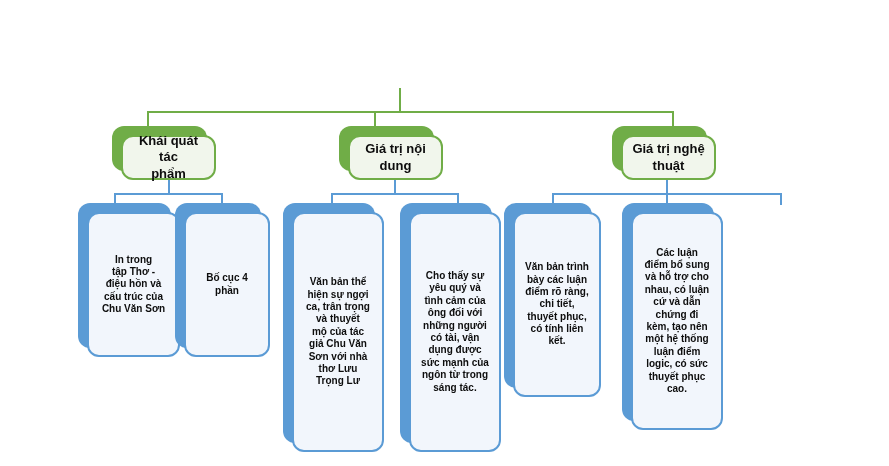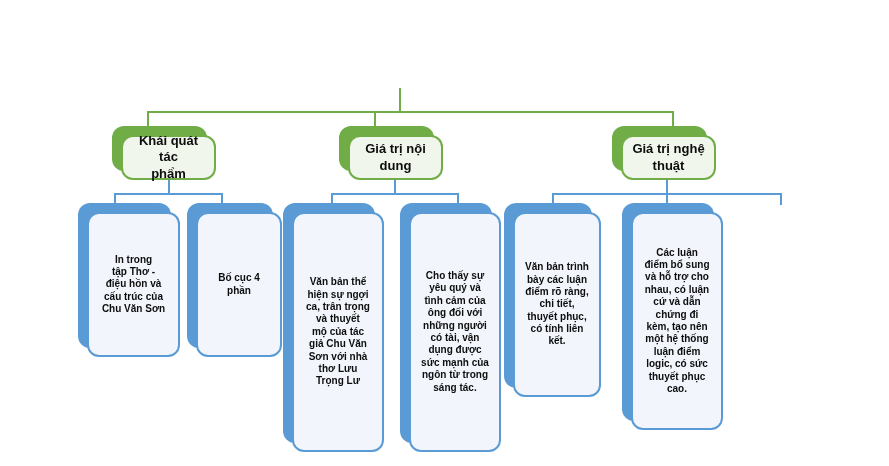--- a/index.html
+++ b/index.html
@@ -158,21 +158,21 @@
     <div class="shadow"></div>
     <div class="face">
       <span class="label">In trong
 tập Thơ -
 điệu hồn và
 cấu trúc của
 Chu Văn Sơn</span>
     </div>
   </div>
 
-  <div class="node leaf" style="left:175px; top:203px; width:86px; height:145px;margin-left:12px;">
+  <div class="node leaf" style="left:175px; top:203px; width:86px; height:145px;">
     <div class="shadow"></div>
     <div class="face">
       <span class="label">Bố cục 4
 phần</span>
     </div>
   </div>
 
   <div class="node leaf" style="left:283px; top:203px; width:92px; height:240px;">
     <div class="shadow"></div>
     <div class="face">

